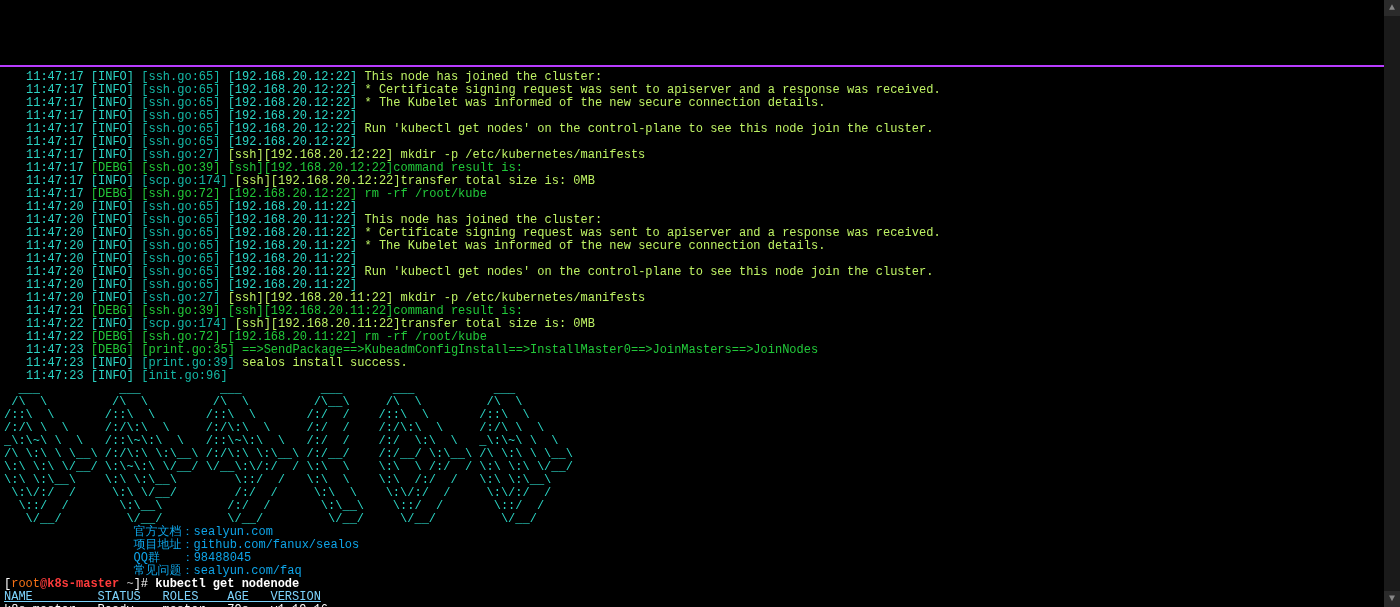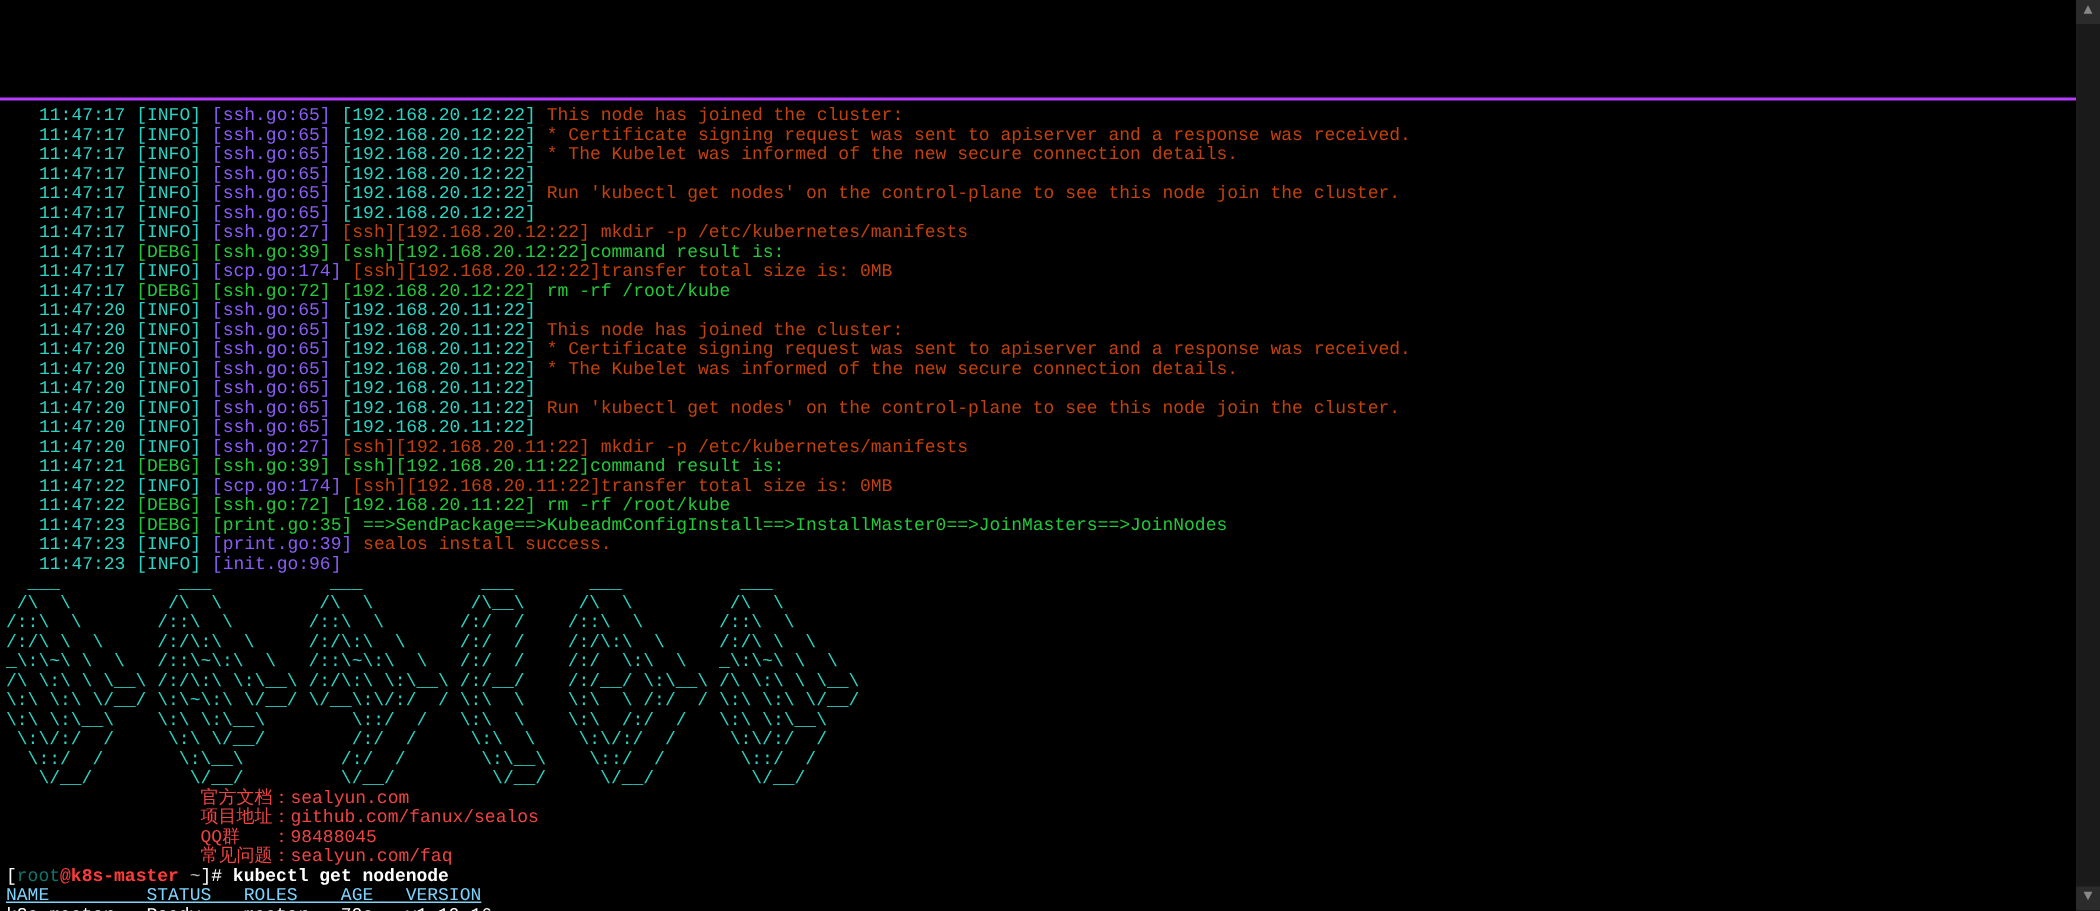--- a/index.html
+++ b/index.html
@@ -14,28 +14,28 @@
     overflow:hidden;
     white-space:pre;
   }
   .terminal{
     padding:4px 4px;
     border-top:2px solid #b83cff;
   }
   .line{white-space:pre;}
   .ts{color:#2bd4c4;margin-left:22px;}
   .info{color:#2bd4c4;}
-  .src{color:#8b5cf6;}
+  .src{color:#14b8a6;}
   .ip{color:#2bd4c4;}
-  .msg{color:#c2410c;}
+  .msg{color:#bef264;}
   .msg-green{color:#22c93a;}
   .art{color:#2bd4c4;}
-  .footer{color:#ef4444;}
+  .footer{color:#0ea5e9;}
   .prompt-br{color:#fff;}
-  .prompt-user{color:#0f766e;}
+  .prompt-user{color:#f97316;}
   .prompt-at{color:#ff3b3b;}
   .prompt-host{color:#ff3b3b;font-weight:bold;}
   .prompt-path{color:#bbb;}
   .prompt-cmd{color:#fff;font-weight:bold;}
   .tbl-hdr{color:#7dd3fc;text-decoration:underline;}
   .tbl-row{color:#fff;}
   .scrollbar{
     position:absolute;top:0;right:0;width:16px;height:100%;
     background:#1a1a1a;
   }

